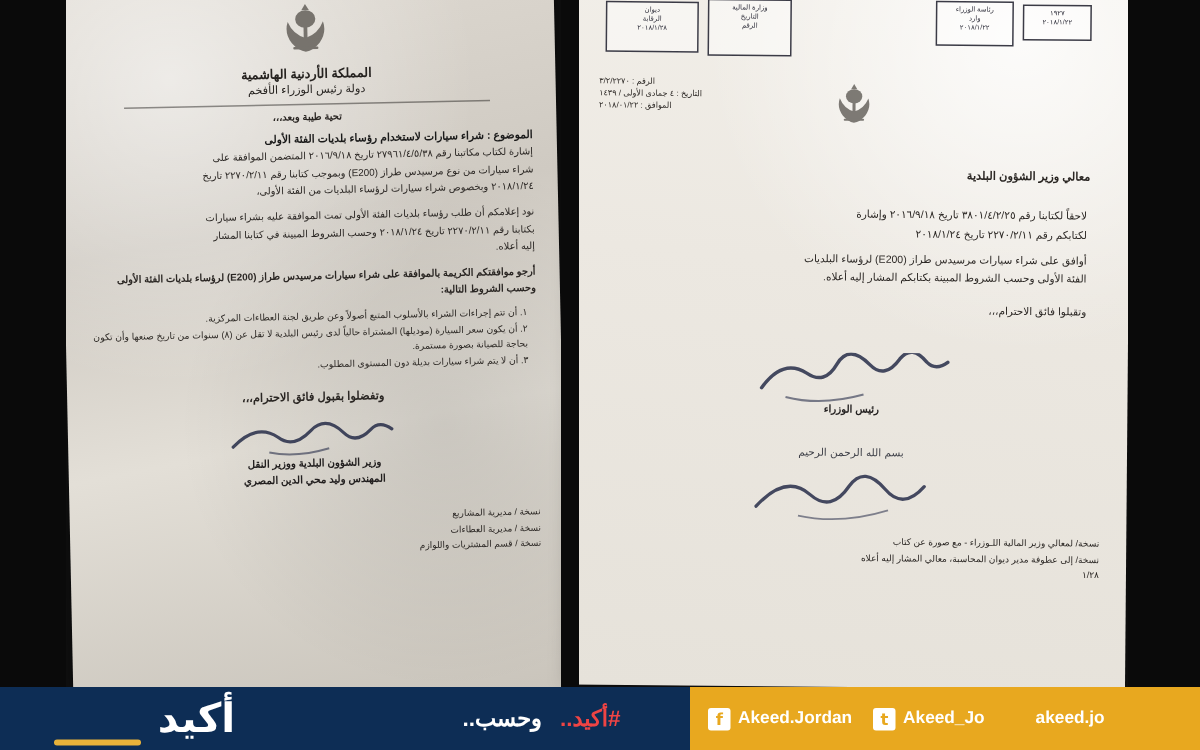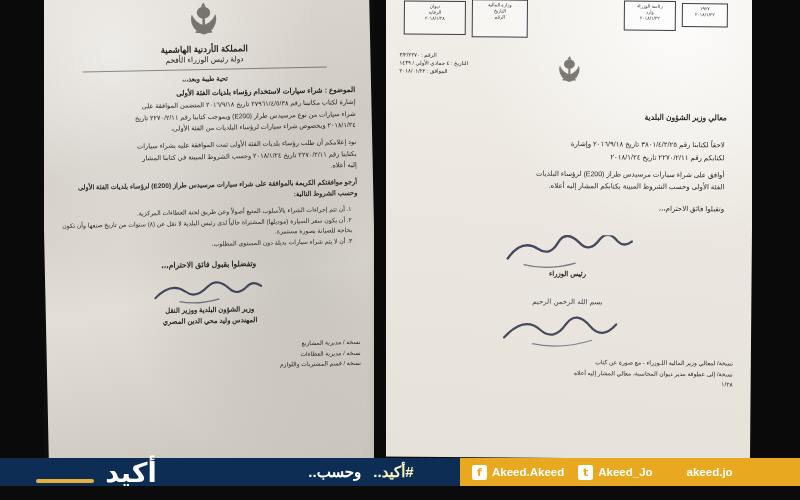--- a/index.html
+++ b/index.html
@@ -188,21 +188,21 @@
   .edge-left { left: 0; width: 44px; }
   .edge-mid  { left: 374px; width: 12px; }
   .edge-right{ left: 752px; width: 48px; }
 
   
   .brandbar {
     position: absolute;
     left: 0;
     top: 458px;
     width: 800px;
-    height: 28px;
+    height: 42px;
     display: flex;
     align-items: stretch;
   }
   .bb-logo {
     width: 262px;
     background: #0d2d55;
     display: flex;
     align-items: center;
     justify-content: center;
     position: relative;
@@ -230,21 +230,21 @@
     background: #0d2d55;
     display: flex;
     align-items: center;
     justify-content: center;
     gap: 12px;
     color: #ffffff;
     font-size: 15px;
     font-weight: bold;
     direction: rtl;
   }
-  .bb-tag .hash { color: #fef9c3; }
+  .bb-tag .hash { color: #ef4444; }
   .bb-tag .verb { color: #ffffff; }
   .bb-social {
     flex: 1;
     background: #e8a81f;
     display: flex;
     align-items: center;
     gap: 14px;
     padding-left: 12px;
     color: #ffffff;
     font-size: 11.5px;
@@ -416,21 +416,21 @@
     </div>
 
     <div class="bb-tag">
       <span class="hash">#أكيد..</span>
       <span class="verb">وحسب..</span>
     </div>
 
     <div class="bb-social">
       <div class="soc">
         <span class="glyph">f</span>
-        <span>Akeed.Akeed</span>
+        <span>Akeed.Jordan</span>
       </div>
       <div class="soc">
         <span class="glyph">t</span>
         <span>Akeed_Jo</span>
       </div>
       <div class="soc plain">
         <span class="glyph"></span>
         <span>akeed.jo</span>
       </div>
     </div>

